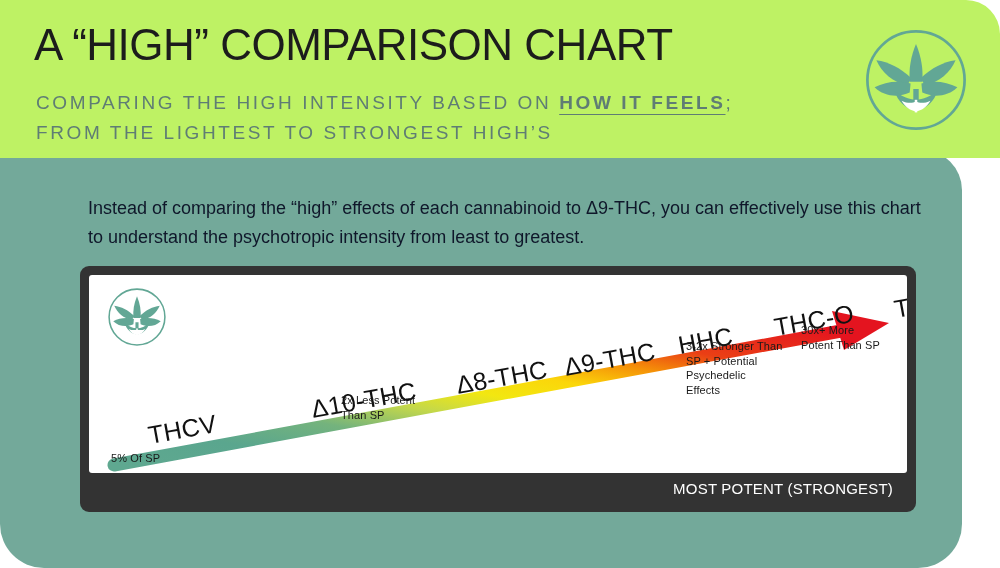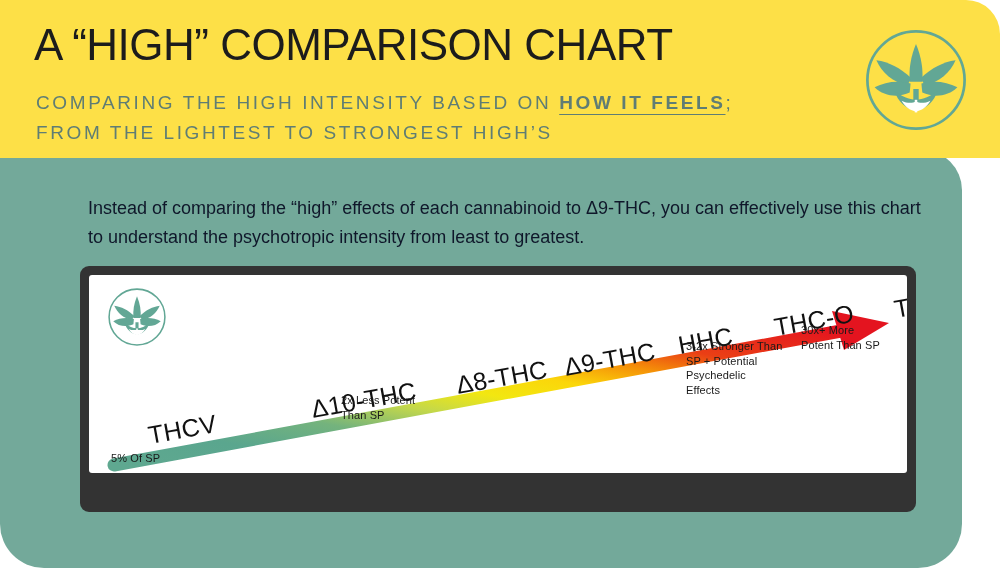--- a/index.html
+++ b/index.html
@@ -14,21 +14,21 @@
     height:568px;
     overflow:hidden;
     background:#ffffff;
   }
 
   
   .header-band{
     position:absolute;
     left:0; top:0;
     width:1000px; height:158px;
-    background:#fde047;
+    background:#bef264;
     border-top-right-radius:34px;
     z-index:4;
   }
   .header-title{
     position:absolute;
     left:34px; top:20px;
     font-size:44px;
     font-weight:normal;
     letter-spacing:-0.5px;
     color:#1c1c1c;
@@ -240,17 +240,18 @@
       <div class="cmp-desc" style="left:597px; top:64px;">3-2x Stronger Than
 SP + Potential
 Psychedelic
 Effects</div>
       <div class="cmp-desc" style="left:712px; top:48px;">30x+ More
 Potent Than SP</div>
 
     </div>
 
     <div class="scale-row">
+      <div class="scale-right">MOST POTENT (STRONGEST)</div>
     </div>
 
   </div>
 
 </div>
 
 </body></html>

